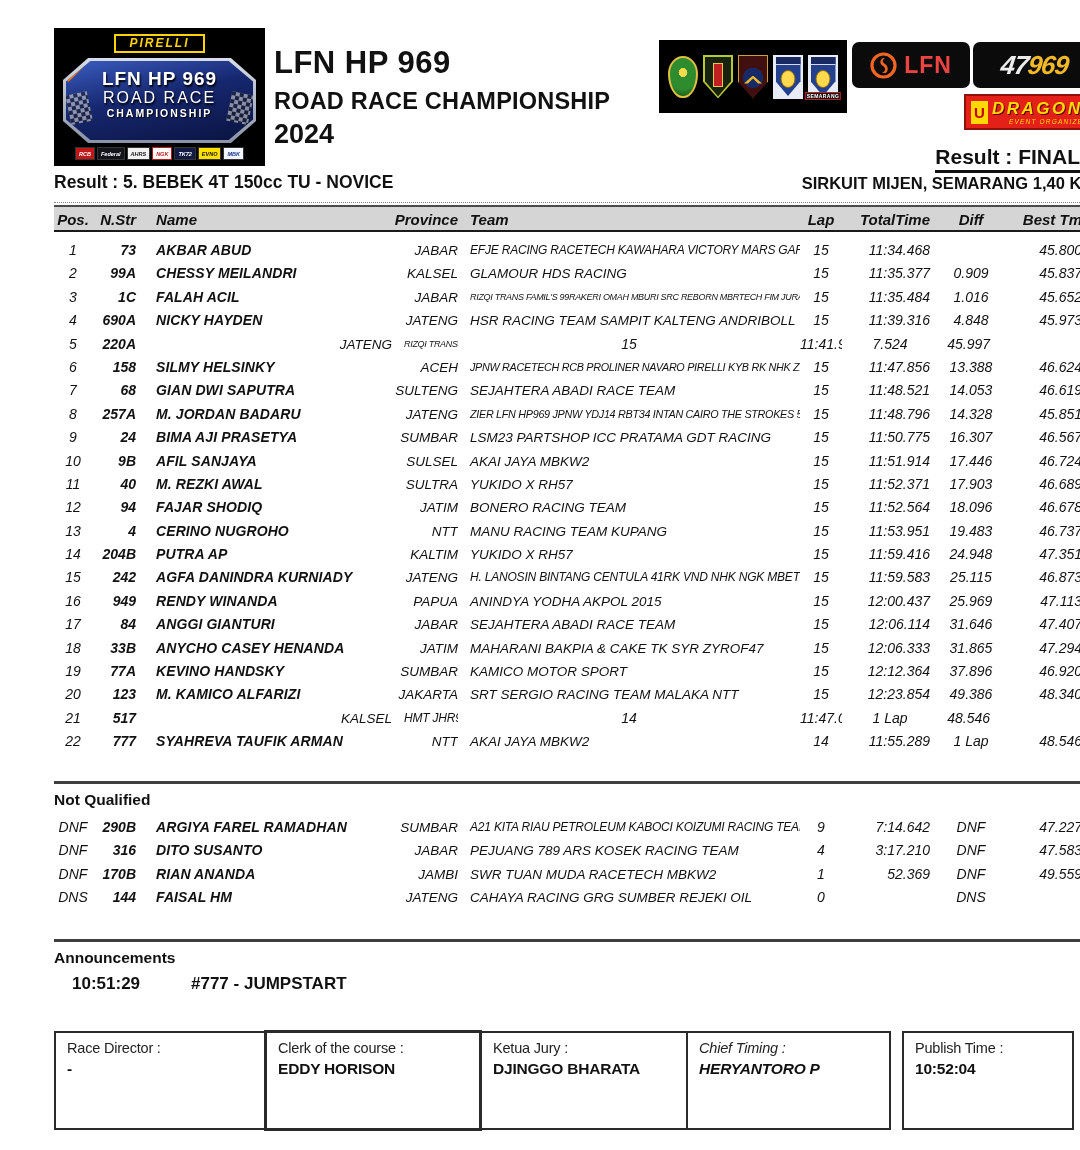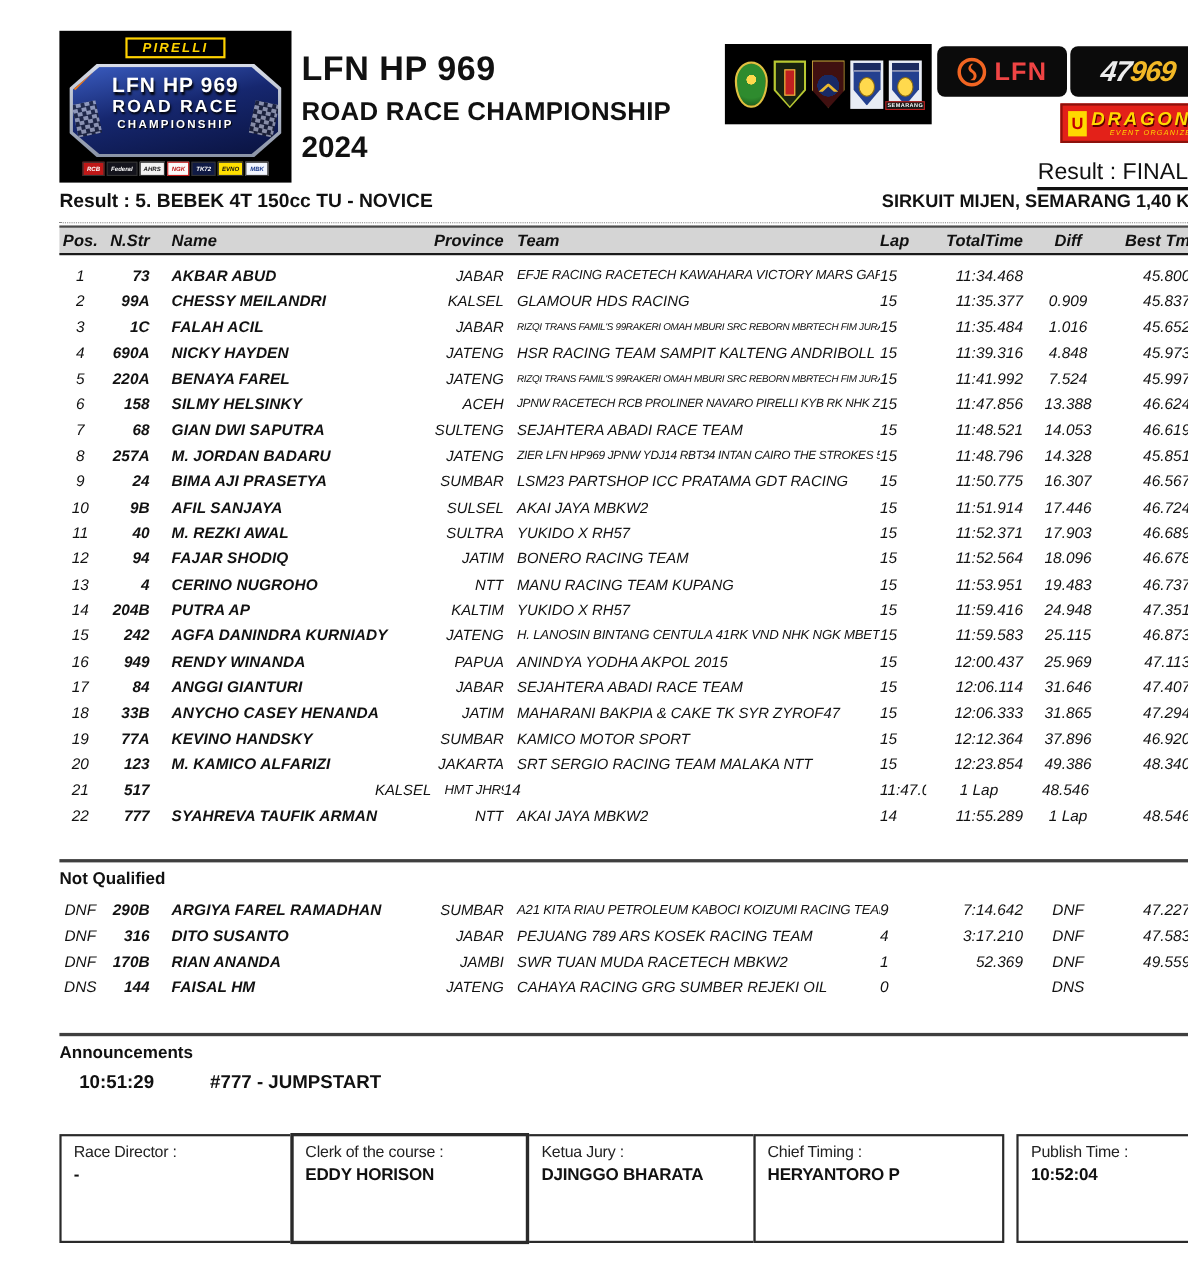--- a/index.html
+++ b/index.html
@@ -42,21 +42,21 @@
     content:""; position:absolute; top:-7px; width:26px; height:22px;
     background:#f07818; transform:rotate(45deg);
   }
   .badge-inner::before { left:-12px; }
   .badge-inner::after  { right:-12px; }
   .chk { position:absolute; top:32px; width:22px; height:30px; opacity:.55;
     background:repeating-conic-gradient(#e8e8e8 0 25%, #222 0 50%); background-size:8px 8px; }
   .chk.l { left:2px; transform:rotate(-12deg);}
   .chk.r { right:2px; transform:rotate(12deg);}
   .badge-l1 { color:#fff; font-weight:800; font-size:19px; letter-spacing:1px; text-shadow:1px 2px 2px #000; line-height:21px; }
-  .badge-l2 { color:#fff; font-weight:700; font-size:16px; letter-spacing:2px; text-shadow:1px 2px 2px #000; line-height:18px; }
+  .badge-l2 { color:#fff; font-weight:400; font-size:16px; letter-spacing:2px; text-shadow:1px 2px 2px #000; line-height:18px; }
   .badge-l3 { color:#fff; font-weight:800; font-size:10.5px; letter-spacing:2px; text-shadow:1px 1px 1px #000; line-height:13px; }
   .sponsor-row { display:flex; gap:2px; margin-top:4px; }
   .chip { height:13px; line-height:12px; font-size:5.5px; font-weight:bold; font-style:italic;
           padding:0 3px; white-space:nowrap; border:1px solid #333; }
   .chip.c0 { background:#c01818; color:#fff; }
   .chip.c1 { background:#14141c; color:#fff; }
   .chip.c2 { background:#f2f2f2; color:#181818; }
   .chip.c3 { background:#fbfbfb; color:#c01818; border-color:#c01818; }
   .chip.c4 { background:#101a44; color:#fff; }
   .chip.c5 { background:#ffe000; color:#101010; }
@@ -104,42 +104,42 @@
   
   .dragon-box { position:absolute; left:930px; top:94px; width:132px; height:36px;
     background:#e32119; border:2px solid #8d120c; display:flex; align-items:center; padding:2px 5px; gap:4px; }
   .u-icon { width:17px; height:23px; background:#ffd900; color:#c40000; font-weight:900;
     font-size:15px; text-align:center; line-height:23px; flex:0 0 auto; }
   .dragon-txt { display:flex; flex-direction:column; flex:1; }
   .dragon-name { color:#ffd900; font-weight:900; font-style:italic; font-size:17px;
     letter-spacing:2.5px; text-shadow:1px 1px 0 #5a0000; line-height:18px; }
   .dragon-sub { color:#ffd900; font-size:6.5px; font-style:italic; letter-spacing:1.2px; text-align:right; line-height:7px; }
 
-  .result-final { position:absolute; right:34px; top:145px; font-size:21px; font-weight:400;
+  .result-final { position:absolute; right:34px; top:145px; font-size:21px; font-weight:700;
     border-bottom:3px solid #111; padding-bottom:1px; }
   .subhead { position:absolute; left:20px; right:18px; top:172px; display:flex;
     justify-content:space-between; align-items:flex-end; }
   .event-label { font-size:17.5px; font-weight:800; }
   .circuit-label { font-size:16.5px; font-weight:800; }
 
   
   .results { margin:0 18px 0 20px; border-top:1px dotted #888; padding-top:2px; }
   .rgrid { display:grid;
     grid-template-columns:38px 56px 244px 66px 1fr 42px 96px 66px 92px;font-style:italic; }
   .thead { background:#d5d5d5; border-top:2px solid #4a4a4a; border-bottom:2px solid #1a1a1a;
     height:27px; line-height:25px; font-weight:700; font-size:15px; }
   .tbody { padding-top:7px; }
   .row { height:23.4px; line-height:23.4px; font-size:14px; }
   .cell { overflow:hidden; white-space:nowrap; }
   .c-pos  { text-align:center; }
   .c-nstr { text-align:right; padding-right:12px; font-weight:700; }
   .c-name { text-align:left; padding-left:8px; font-weight:700; letter-spacing:.1px; }
   .c-prov { text-align:right; font-size:13.5px; }
   .c-team { text-align:left; padding-left:12px; font-size:13.5px; }
-  .c-lap  { }
+  .c-lap  { text-align:center; }
   .c-total{ text-align:right; padding-right:8px; }
   .c-diff { text-align:center; }
   .c-best { text-align:right; padding-right:14px; }
   .thead .c-name { font-weight:700; }
   .thead .c-prov { font-size:15px; font-weight:700; }
   .thead .c-team { font-size:15px; font-weight:700; }
 
   .rule { height:3px; background:#3f3f3f; margin:0 18px 0 20px; }
   .rule-nq { margin-top:27px; }
   .rule-ann { margin-top:29px; }
@@ -150,21 +150,21 @@
   .ann-row { display:flex; margin:7px 0 0 38px; font-weight:700; font-size:17px;gap:41px; }
   .ann-time { width:78px; }
 
   
   .officials { margin:37px 18px 0 20px; display:flex; align-items:flex-start; }
   .obox { border:2px solid #2a2a2a; height:99px; padding:7px 11px; background:#fff; }
   .obox + .obox.adj { margin-left:-2px; }
   .ob1 { width:212px; }
   .ob2 { width:218px; border-width:3px; position:relative; z-index:1; height:101px; margin-top:-1px; }
   .ob3 { width:208px; }
-  .ob4 { width:229px; }
+  .ob4 { width:205px;font-style:italic; }
   .ob5 { width:172px; margin-left:11px; }
   .obox .lab { font-size:14.5px; color:#222; letter-spacing:-.2px; }
   .obox .val { font-size:15.5px; font-weight:800; margin-top:4px; letter-spacing:-.2px; }
 </style>
 </head>
 <body>
 
 <div class="page">
 
   <div class="header">
@@ -300,21 +300,20 @@
           <div class="cell c-team">HSR RACING TEAM SAMPIT KALTENG ANDRIBOLL</div>
           <div class="cell c-lap">15</div>
           <div class="cell c-total">11:39.316</div>
           <div class="cell c-diff">4.848</div>
           <div class="cell c-best">45.973</div>
         </div>
 
         <div class="row rgrid">
           <div class="cell c-pos">5</div>
           <div class="cell c-nstr">220A</div>
-          <div class="cell c-name">BENAYA FAREL</div>
           <div class="cell c-prov">JATENG</div>
           <div class="cell c-team" style="font-size: 9px; letter-spacing: -0.3px;">RIZQI TRANS FAMIL'S 99RAKERI OMAH MBURI SRC REBORN MBRTECH FIM JURAGAN CENGKEH</div>
           <div class="cell c-lap">15</div>
           <div class="cell c-total">11:41.992</div>
           <div class="cell c-diff">7.524</div>
           <div class="cell c-best">45.997</div>
         </div>
 
         <div class="row rgrid">
           <div class="cell c-pos">6</div>

